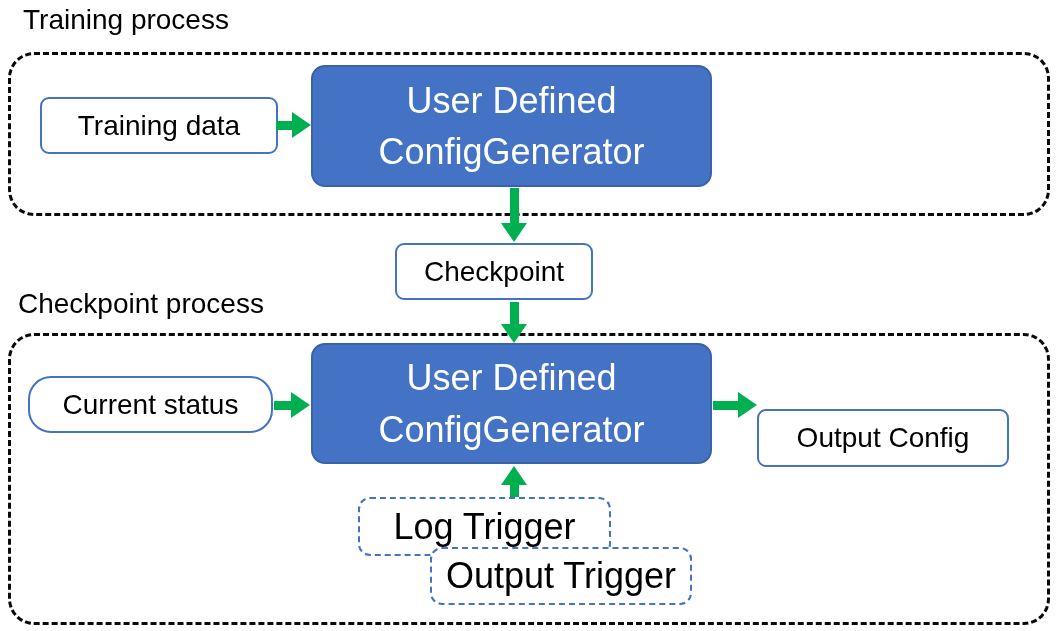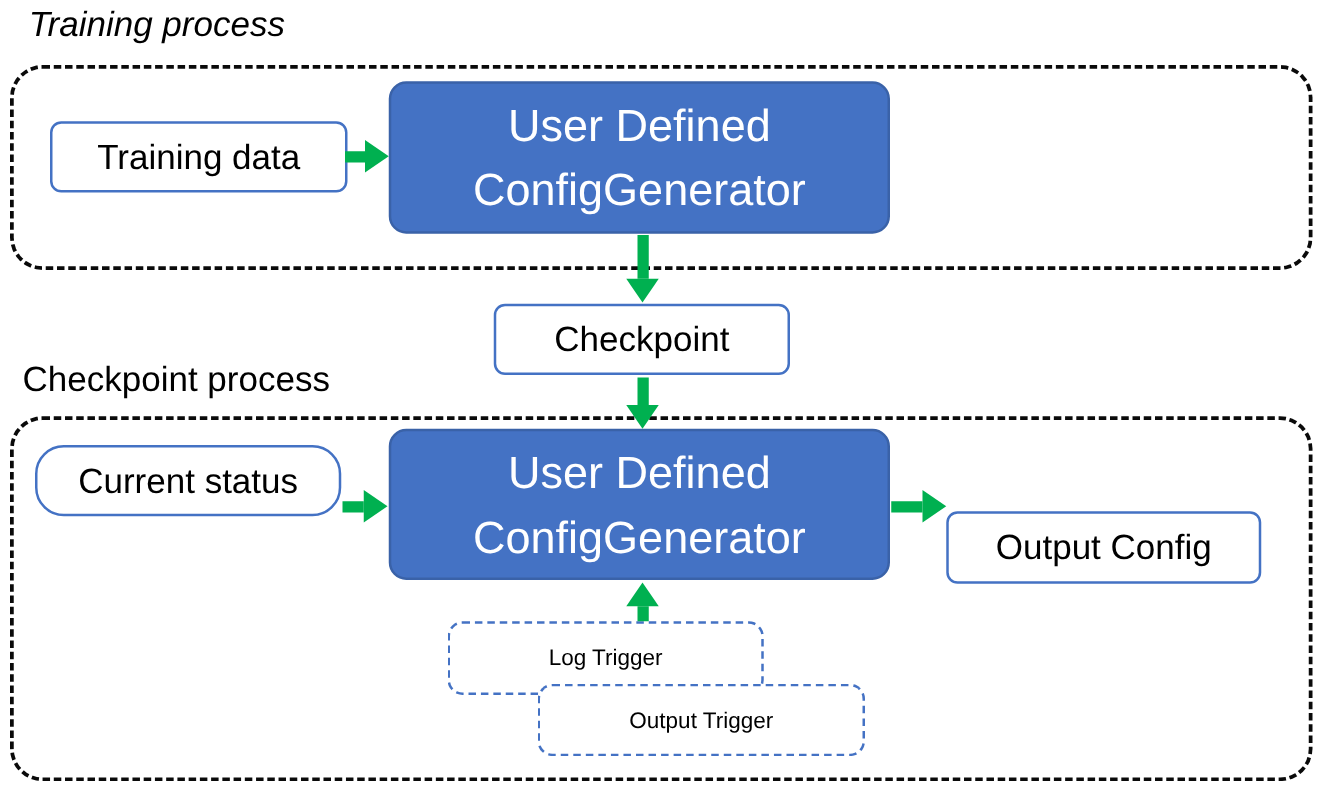--- a/index.html
+++ b/index.html
@@ -55,21 +55,21 @@
     z-index: 3;
   }
   .trigger-box {
     position: absolute;
     background: #ffffff;
     border: 2px dashed var(--blue-border);
     border-radius: 12px;
     display: flex;
     align-items: center;
     justify-content: center;
-    font-size: 18px;
+    font-size: 36px;
     color: var(--text-dark);
     white-space: nowrap;
   }
   .arrow { position: absolute; display: flex; align-items: center; z-index: 5; }
   .arrow .shaft { background: var(--arrow-green); }
   .arrow .head { width: 0; height: 0; }
   .arrow-right .shaft { height: 9px; flex: 1; }
   .arrow-right .head {
     border-left: 19px solid var(--arrow-green);
     border-top: 13px solid transparent;
@@ -88,21 +88,21 @@
     border-bottom: 19px solid var(--arrow-green);
     border-left: 13px solid transparent;
     border-right: 13px solid transparent;
   }
 </style>
 </head>
 <body>
 
 <div class="canvas">
 
-  <div class="section-title" style="left:23px; top:4px;font-style:italic;">Training process</div>
+  <div class="section-title" style="left:23px; top:4px;">Training process</div>
 
   <div class="dashed-container" style="left:8px; top:52px; width:1042px; height:164px;"></div>
 
   <div class="white-box" style="left:40px; top:97px; width:238px; height:57px;">
     <span>Training data</span>
   </div>
 
   <div class="arrow arrow-right" style="left:276px; top:112px; width:35px; height:26px;">
     <div class="shaft"></div>
     <div class="head"></div>
@@ -111,34 +111,34 @@
   <div class="blue-box" style="left:311px; top:65px; width:401px; height:122px;">
     <span>User Defined</span>
     <span>ConfigGenerator</span>
   </div>
 
   <div class="arrow arrow-down" style="left:501px; top:188px; width:26px; height:54px;">
     <div class="shaft"></div>
     <div class="head"></div>
   </div>
 
-  <div class="white-box" style="left:395px; top:243px; width:237px; height:57px;">
+  <div class="white-box" style="left:395px; top:243px; width:198px; height:57px;">
     <span>Checkpoint</span>
   </div>
 
   <div class="arrow arrow-down" style="left:501px; top:302px; width:26px; height:41px;">
     <div class="shaft"></div>
     <div class="head"></div>
   </div>
 
   <div class="section-title" style="left:18px; top:288px;">Checkpoint process</div>
 
   <div class="dashed-container" style="left:8px; top:333px; width:1042px; height:292px;"></div>
 
-  <div class="white-box" style="left:28px; top:356px; width:245px; height:57px;border-radius:23px;">
+  <div class="white-box" style="left:28px; top:376px; width:245px; height:57px;border-radius:23px;">
     <span>Current status</span>
   </div>
 
   <div class="arrow arrow-right" style="left:274px; top:392px; width:36px; height:26px;">
     <div class="shaft"></div>
     <div class="head"></div>
   </div>
 
   <div class="blue-box" style="left:311px; top:343px; width:401px; height:121px;">
     <span>User Defined</span>

